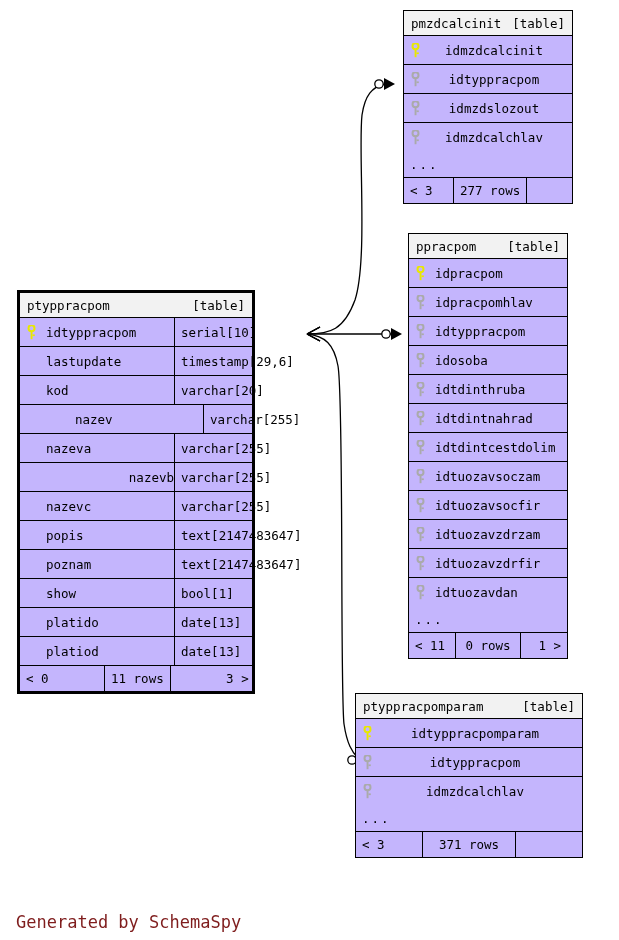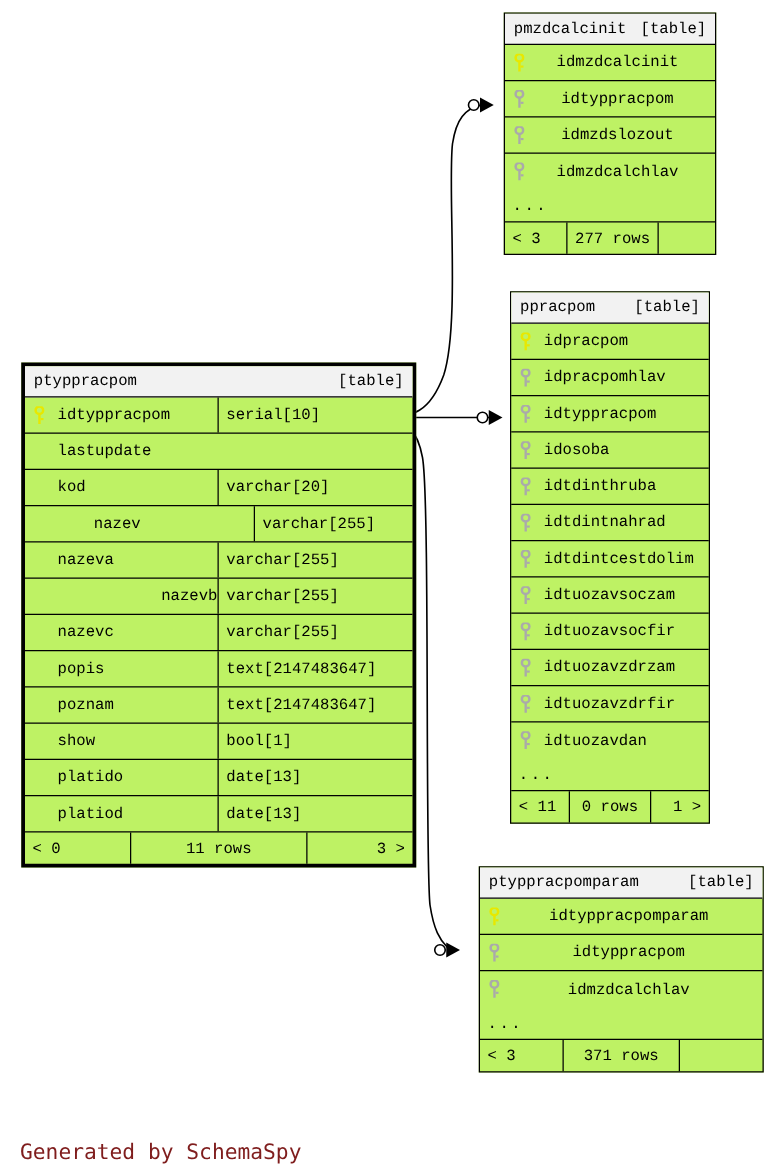--- a/index.html
+++ b/index.html
@@ -27,25 +27,24 @@
     left: 0;
     top: 0;
     width: 619px;
     height: 940px;
     pointer-events: none;
     z-index: 1;
   }
 
   .er-table {
     position: absolute;
-    background: #bef264;
+    background: #c4b5fd;
     border: 1px solid #000000;
     box-sizing: border-box;
     z-index: 2;
-    font-family: Liberation Mono, monospace;
   }
   .er-table.focus-table {
     border-width: 3px;
   }
 
   .tbl-header {
     background: #f2f2f2;
     border-bottom: 1px solid #000000;
     display: flex;
     align-items: center;
@@ -351,40 +350,41 @@
             <div class="col-name">idtuozavdan</div>
           </div>
         </div>
         <div class="ellipsis-row">...</div>
         <div class="tbl-footer">
           <div class="foot-cell foot-left" style="flex: 0 0 46px;">&lt; 11</div>
           <div class="foot-cell foot-mid">0 rows</div>
           <div class="foot-cell foot-right" style="flex: 0 0 46px;">1 &gt;</div>
         </div>
       </div>
-      <div class="er-table focus-table" style="left: 17px; top: 290px; width: 316px;">
+      <div class="er-table focus-table" style="left: 17px; top: 290px; width: 238px;">
         <div class="tbl-header">
           <span class="tbl-name">ptyppracpom</span>
           <span class="tbl-kind">[table]</span>
         </div>
         <div class="tbl-rows">
           <div class="col-row">
             <div class="col-key">
               <svg width="11" height="15" viewBox="0 0 11 15" class="key-icon">
                 <circle cx="5.5" cy="3.2" r="3.0" fill="none" stroke="#e8e800" stroke-width="2"></circle>
                 <rect x="4.6" y="5.6" width="1.9" height="8.6" fill="#e8e800"></rect>
                 <rect x="6.5" y="9.4" width="2.3" height="1.7" fill="#e8e800"></rect>
               </svg>
             </div>
             <div class="col-name" style="flex: 0 0 128px;">idtyppracpom</div>
             <div class="col-type" style="flex: 1 1 0%;">serial[10]</div>
           </div>
           <div class="col-row">
             <div class="col-key"></div>
             <div class="col-name" style="flex: 0 0 128px;">lastupdate</div>
+            <div class="col-type" style="flex: 1 1 0%;">timestamp[29,6]</div>
           </div>
           <div class="col-row">
             <div class="col-key"></div>
             <div class="col-name" style="flex: 0 0 128px;">kod</div>
             <div class="col-type" style="flex: 1 1 0%;">varchar[20]</div>
           </div>
           <div class="col-row">
             <div class="col-key"></div>
             <div class="col-name" style="flex: 0 0 128px; margin-left: 29px;">nazev</div>
             <div class="col-type" style="flex: 1 1 0%;">varchar[255]</div>
@@ -429,21 +429,21 @@
             <div class="col-name" style="flex: 0 0 128px;">platiod</div>
             <div class="col-type" style="flex: 1 1 0%;">date[13]</div>
           </div>
         </div>
         <div class="tbl-footer">
           <div class="foot-cell foot-left" style="flex: 0 0 84px;">&lt; 0</div>
           <div class="foot-cell foot-mid">11 rows</div>
           <div class="foot-cell foot-right" style="flex: 0 0 84px;">3 &gt;</div>
         </div>
       </div>
-      <div class="er-table" style="left: 383px; top: 693px; width: 228px;">
+      <div class="er-table" style="left: 355px; top: 693px; width: 228px;">
         <div class="tbl-header">
           <span class="tbl-name">ptyppracpomparam</span>
           <span class="tbl-kind">[table]</span>
         </div>
         <div class="tbl-rows">
           <div class="col-row">
             <div class="col-key">
               <svg width="11" height="15" viewBox="0 0 11 15" class="key-icon">
                 <circle cx="5.5" cy="3.2" r="3.0" fill="none" stroke="#e8e800" stroke-width="2"></circle>
                 <rect x="4.6" y="5.6" width="1.9" height="8.6" fill="#e8e800"></rect>

